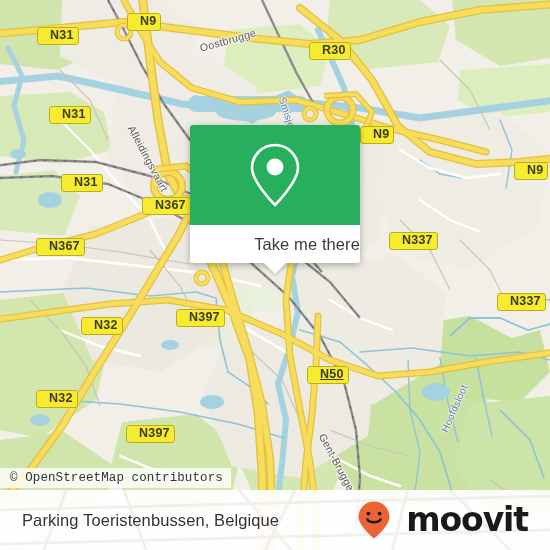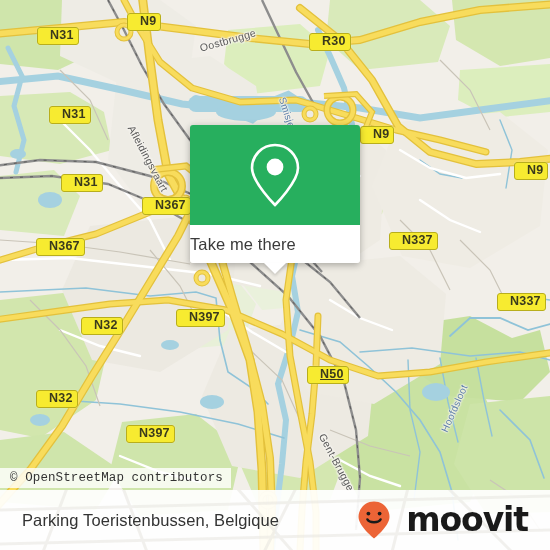--- a/index.html
+++ b/index.html
@@ -74,21 +74,21 @@
   .popup-img {
     height:100px;
     border-radius:3px 3px 0 0;
     display:flex; align-items:center; justify-content:center;
   }
   .pin-svg { display:block; }
   .popup-body {
     background:#ffffff;
     height:38px;
     border-radius:0 0 3px 3px;
-    display:flex; align-items:center; justify-content:flex-start;
+    display:flex; align-items:center; justify-content:flex-end;
     position:relative;
   }
   .popup-cta {
     font-size:16.5px;
     color:#3b3b3b;
     font-family:"Liberation Sans", sans-serif;
     letter-spacing:0.1px;
   }
   .popup-tail {
     position:absolute;
@@ -325,21 +325,21 @@
       <div class="slabel" style="left:200px; top:42px; transform:rotate(-16deg);">Oostbrugge</div>
       <div class="slabel" style="left:131px; top:120px; transform:rotate(62deg);">Afleidingsvaart</div>
       <div class="wlabel" style="left:282px; top:92px; transform:rotate(72deg);">Smisjesvaart</div>
       <div class="slabel" style="left:322px; top:428px; transform:rotate(62deg);">Gent-Brugge</div>
       <div class="wlabel" style="left:444px; top:426px; transform:rotate(-66deg);">Hoofdsloot</div>
     </div>
 
     <div>
       <div class="shield" style="left:37px;  top:27px;">N31</div>
       <div class="shield" style="left:127px; top:13px;">N9</div>
-      <div class="shield" style="left:309px; top:33px;">R30</div>
+      <div class="shield" style="left:309px; top:42px;">R30</div>
       <div class="shield" style="left:49px;  top:106px;">N31</div>
       <div class="shield" style="left:360px; top:126px;">N9</div>
       <div class="shield" style="left:514px; top:162px;">N9</div>
       <div class="shield" style="left:61px;  top:174px;">N31</div>
       <div class="shield" style="left:142px; top:197px;">N367</div>
       <div class="shield" style="left:36px;  top:238px;">N367</div>
       <div class="shield" style="left:389px; top:232px;">N337</div>
       <div class="shield" style="left:81px;  top:317px;">N32</div>
       <div class="shield" style="left:176px; top:309px;">N397</div>
       <div class="shield" style="left:497px; top:293px;">N337</div>

